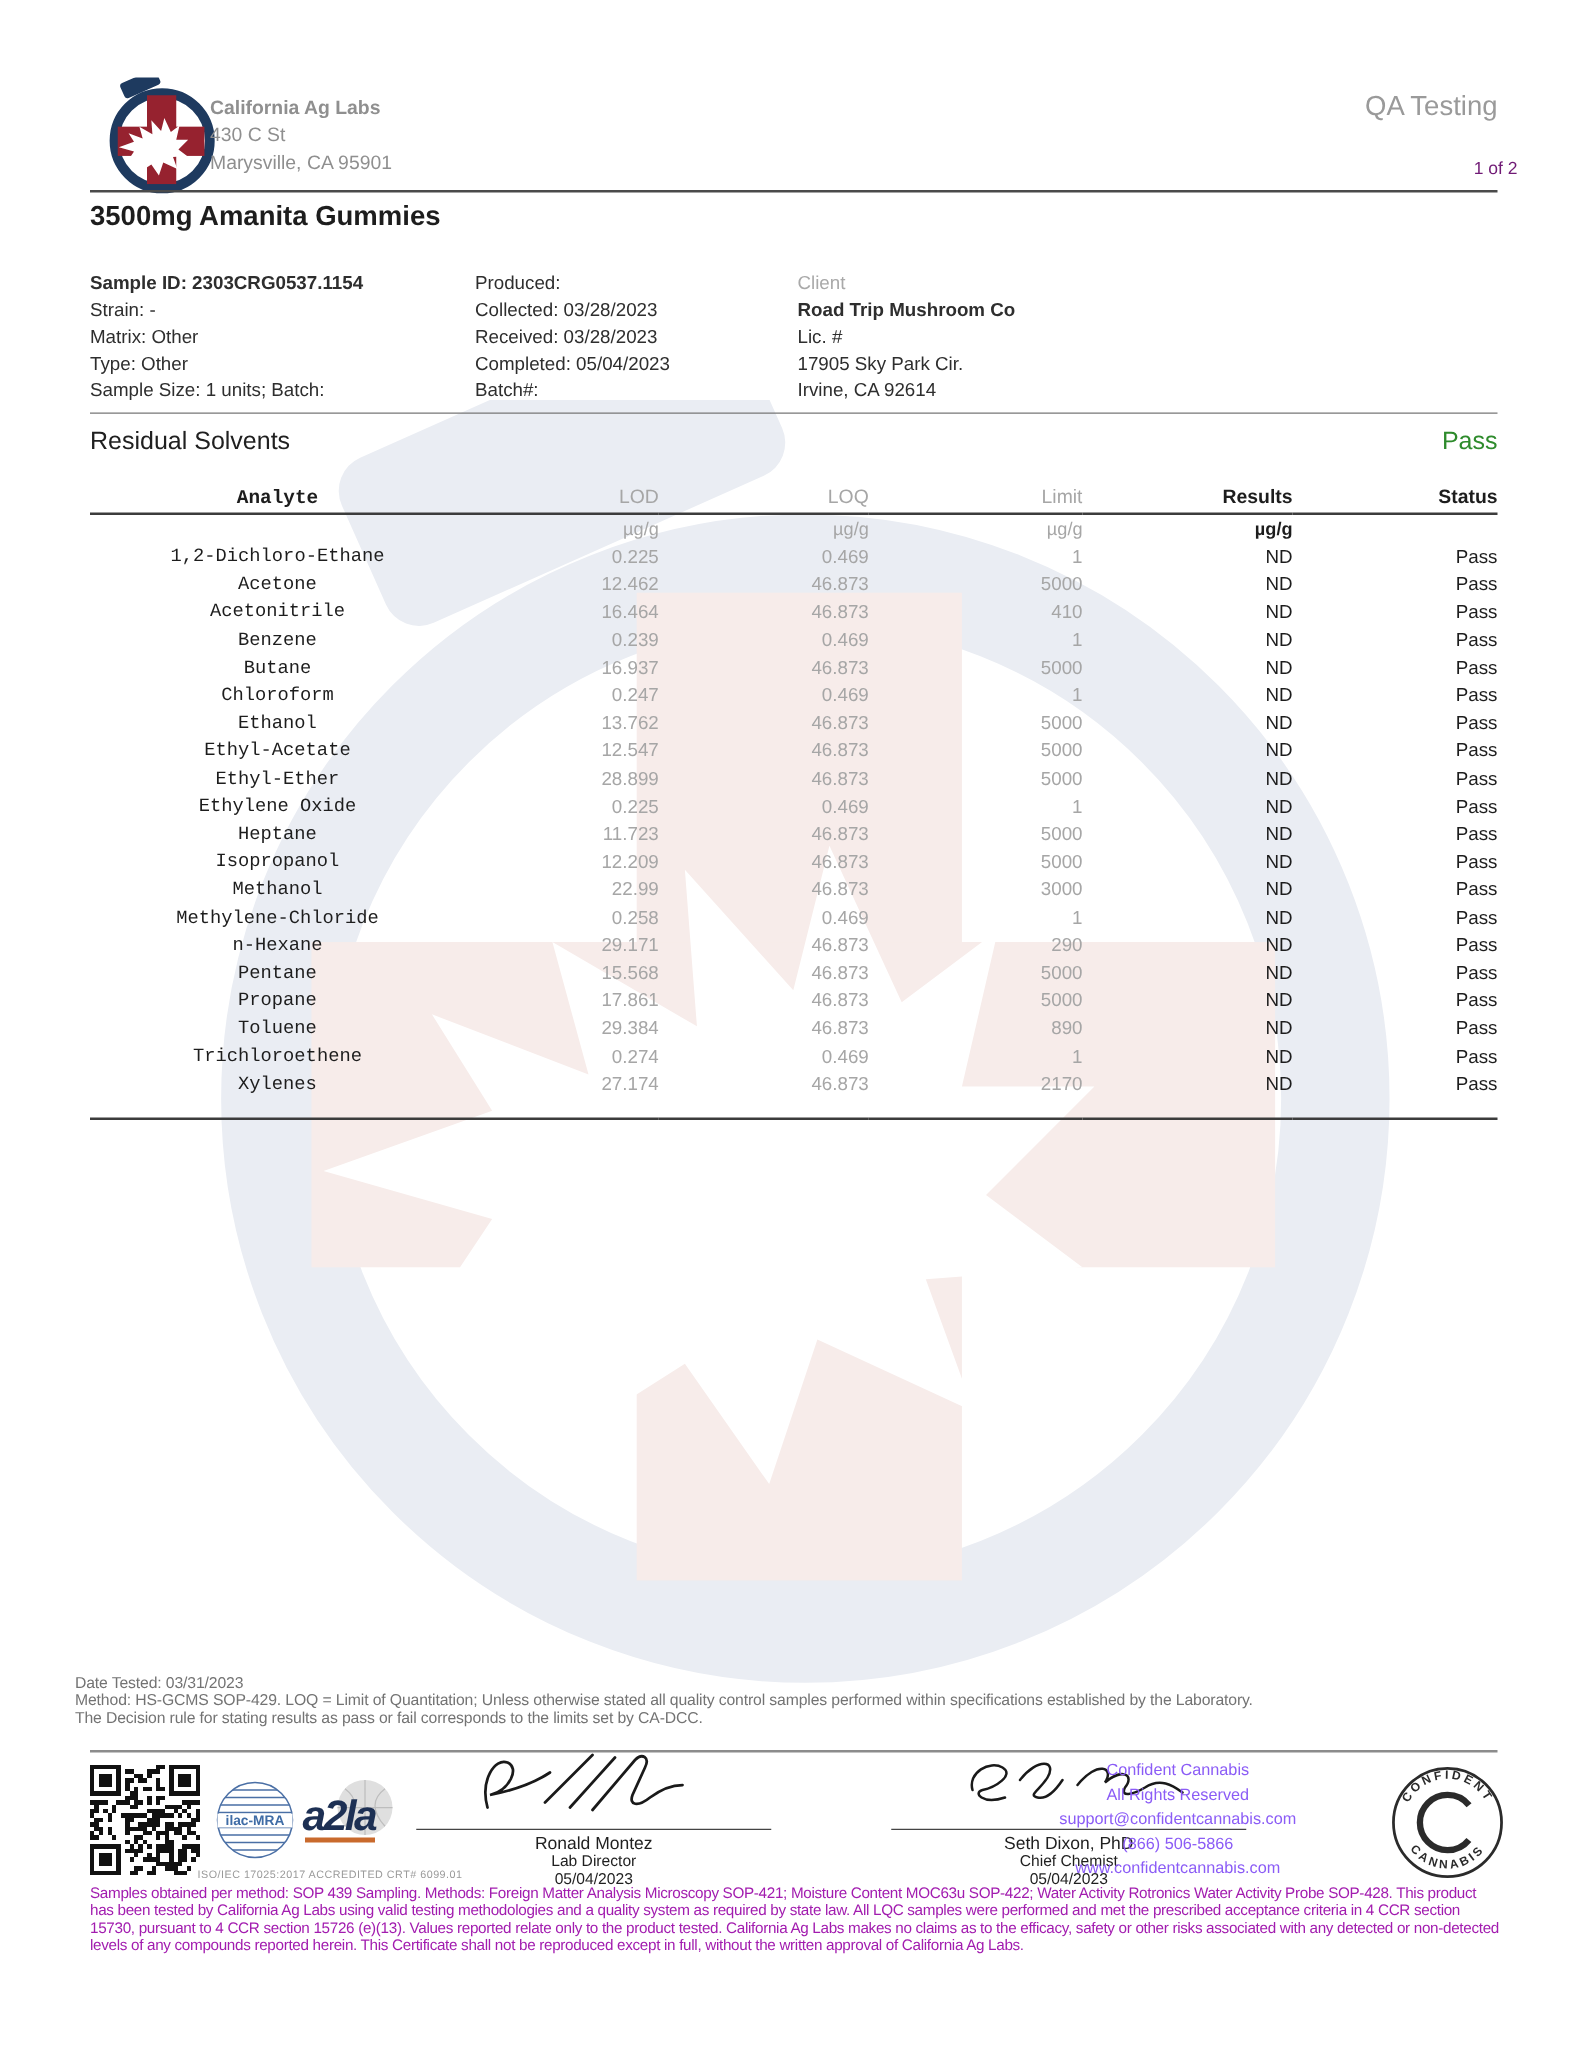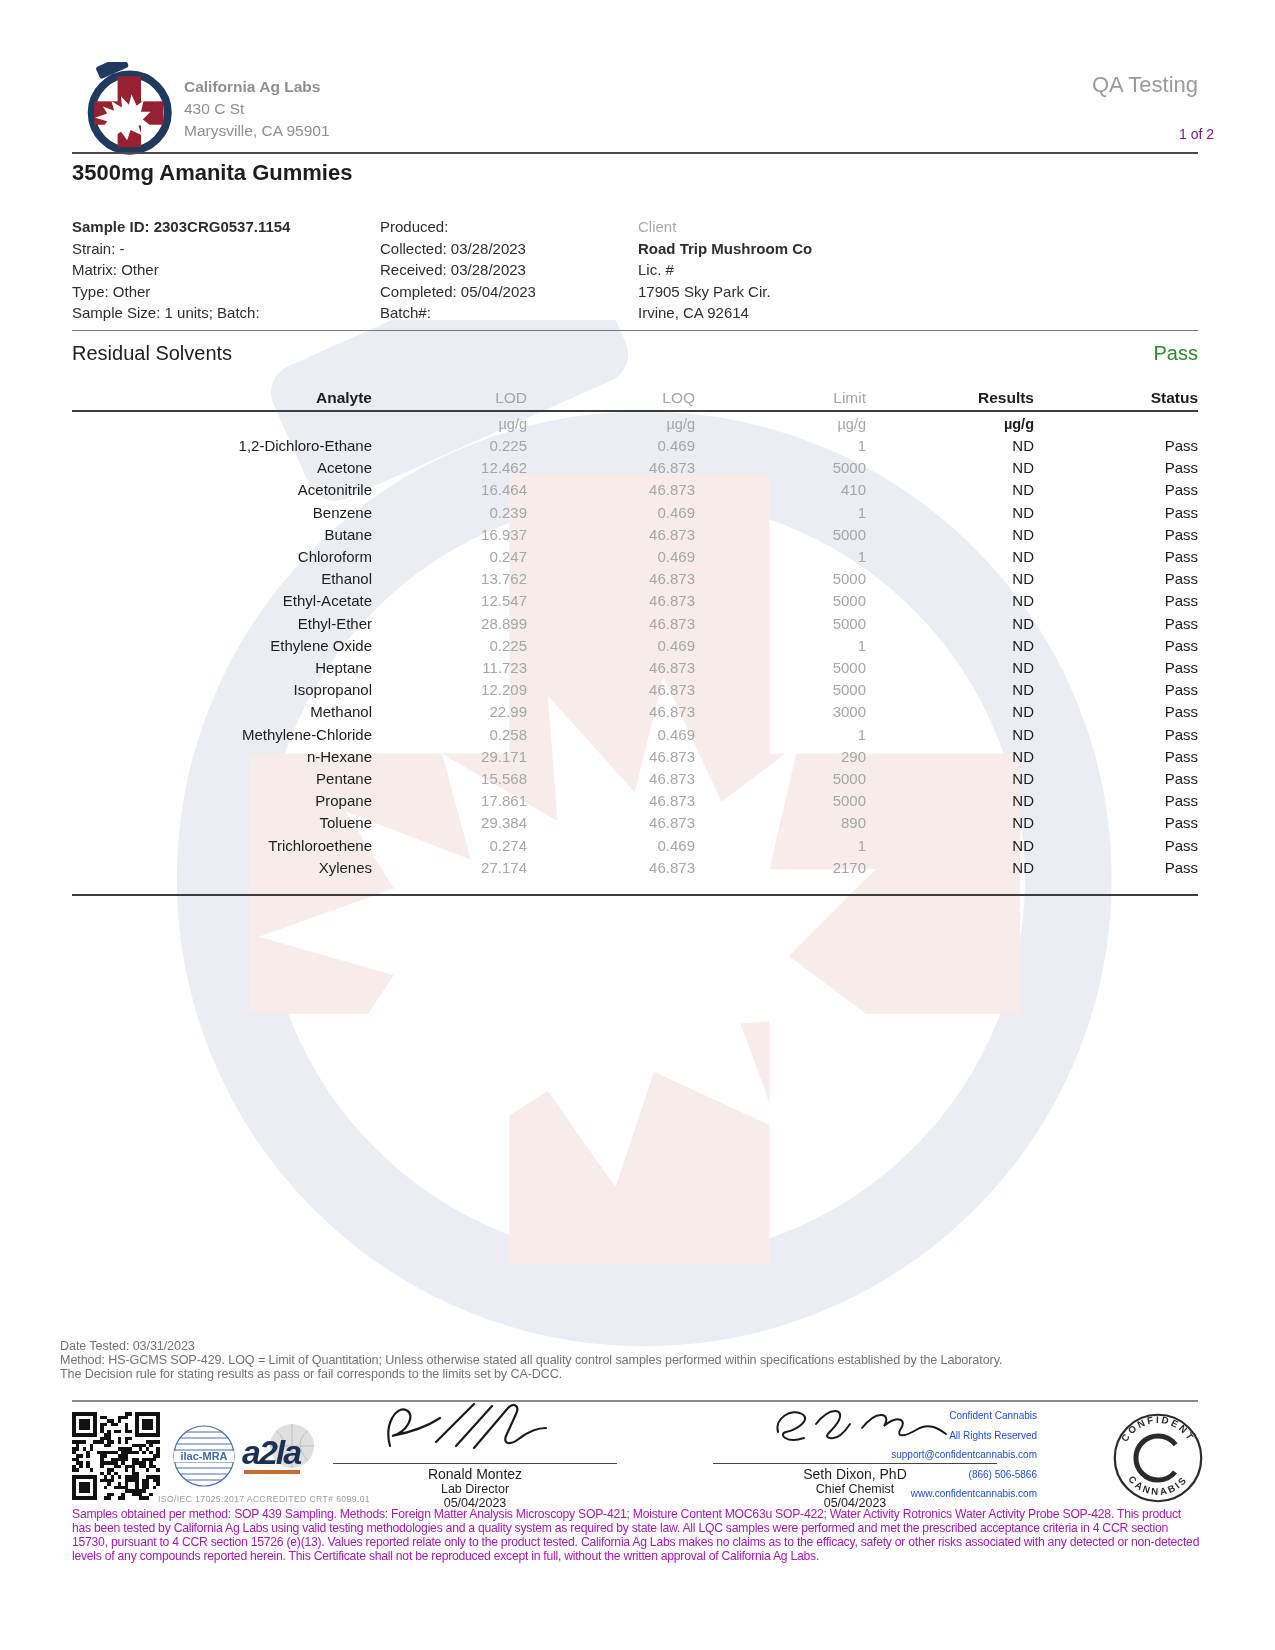--- a/index.html
+++ b/index.html
@@ -2,56 +2,56 @@
 <html><head>
 <meta charset="utf-8">
 <style>
   html,body{margin:0;padding:0;background:#888;}
   .page{position:relative;width:1275px;height:1650px;background:#fff;margin:0 auto;
         font-family:"Liberation Sans","DejaVu Sans",sans-serif;color:#222;overflow:hidden;}
   .layer{position:absolute;z-index:1;}
   
   .wm{position:absolute;left:40px;top:320px;z-index:0;}
   
-  .lab-block{left:168px;top:76px;font-size:15.5px;line-height:22px;color:#8f8f8f;margin-left:16px;}
+  .lab-block{left:168px;top:76px;font-size:15.5px;line-height:22px;color:#8f8f8f;}
   .lab-block .b{font-weight:bold;}
   .contact-block{left:380px;top:76px;font-size:15.5px;line-height:22px;color:#8f8f8f;}
   .qa{right:77px;top:72px;font-size:22px;color:#9a9a9a;}
   .pageind{right:61px;top:126px;font-size:14px;color:#701a75;}
   .rule{left:72px;width:1126px;border-top:2px solid #4a4a4a;height:0;}
   .rule.thin{border-top-width:1.5px;border-top-color:#777;}
   .rule.gray{border-top-color:#8c8c8c;}
   .title{left:72px;top:160px;font-size:22px;font-weight:bold;color:#1d1d1d;}
   .infocol{top:216px;font-size:15px;line-height:21.5px;color:#2e2e2e;}
   .infocol div{white-space:nowrap;}
   .infocol .b{font-weight:bold;}
   .infocol .muted{color:#a9a9a9;}
   .sectionrow{left:72px;top:342px;width:1126px;}
   .sectiontitle{font-size:20px;color:#202020;float:left;}
   .sectionstatus{font-size:20px;float:right;}
   
   table.solv{position:absolute;left:72px;top:386px;width:1126px;border-collapse:collapse;table-layout:fixed;}
   table.solv th,table.solv td{padding:0;line-height:22.2px;font-size:15px;overflow:hidden;white-space:nowrap;}
-  table.solv .c0{text-align:right;}
+  table.solv .c0{text-align:center;font-family:Liberation Mono, monospace;}
   table.solv .c1,table.solv .c2,table.solv .c3,table.solv .c4,table.solv .c5{text-align:right;}
   table.solv thead th{font-size:15.5px;line-height:24px;border-bottom:2px solid #3c3c3c;}
   table.solv thead th.c0,table.solv thead th.c4,table.solv thead th.c5{color:#1d1d1d;font-weight:bold;}
   table.solv thead th.c1,table.solv thead th.c2,table.solv thead th.c3{color:#a6a6a6;font-weight:normal;}
   table.solv tr.units td{font-size:14.5px;color:#a6a6a6;line-height:21px;padding-top:2px;}
   table.solv tr.units td.c4{color:#1d1d1d;font-weight:bold;}
   table.solv tbody td.c0,table.solv tbody td.c4,table.solv tbody td.c5{color:#1d1d1d;}
   table.solv tbody td.c1,table.solv tbody td.c2,table.solv tbody td.c3{color:#a6a6a6;}
   table.solv tbody tr:last-child td{border-bottom:2px solid #3c3c3c;padding-bottom:15px;}
   
   .foot-note{left:60px;top:1340px;width:1130px;font-size:12.6px;line-height:13.8px;color:#737373;letter-spacing:-0.1px;}
   .sig{width:300px;text-align:center;font-size:12.5px;color:#1f1f1f;}
   .sig .scr{height:62px;}
   .sig .sline{border-top:1.4px solid #444;margin:0 8px;}
   .sig .nm{font-size:14px;margin-top:2px;}
-  .conf{right:238px;top:1406px;text-align:right;font-size:10px;line-height:19.5px;color:#1d4ed8;}
+  .conf{right:238px;top:1406px;text-align:center;font-size:13px;line-height:19.5px;color:#8b5cf6;}
   .iso{left:158px;top:1494px;font-size:8.6px;letter-spacing:0.4px;color:#9a9a9a;white-space:nowrap;}
   .disclaimer{left:72px;top:1508px;width:1128px;font-size:12.2px;line-height:13.9px;color:#a21caf;letter-spacing:-0.25px;}
 </style>
 </head>
 <body>
 
 <div class="page">
 
   <svg class="wm" width="1170" height="1060" viewBox="0 0 120 110" aria-hidden="true">
     <rect x="24" y="-2" width="36" height="15" rx="3" transform="rotate(-24 42 6)" fill="#eaedf3"></rect>

